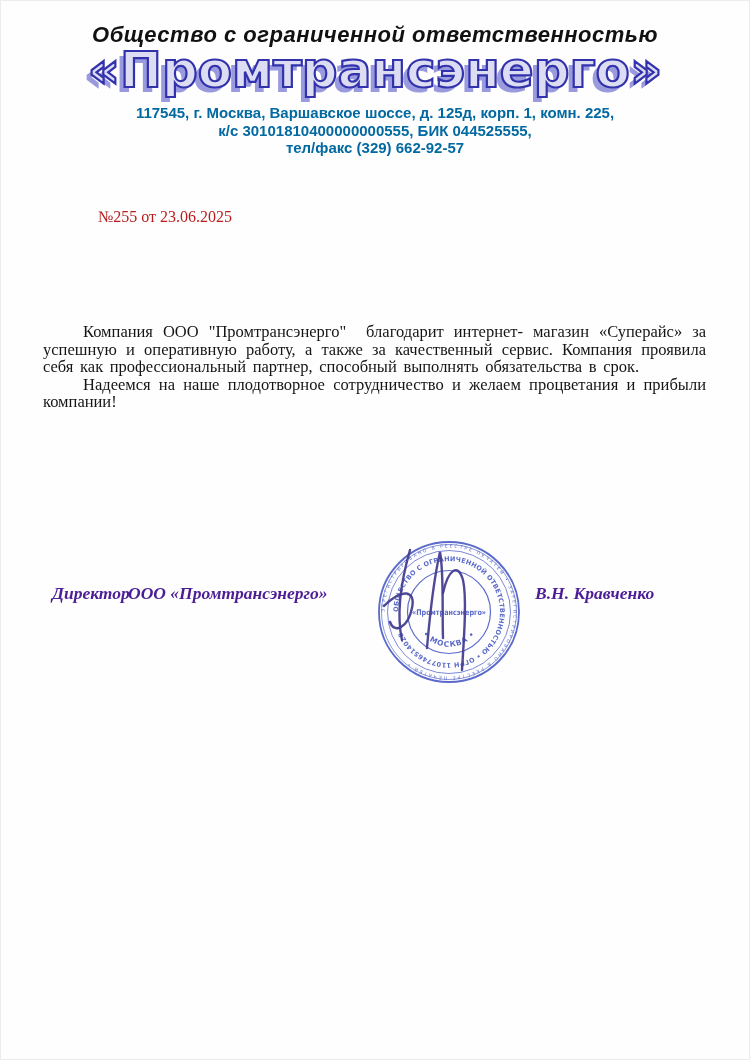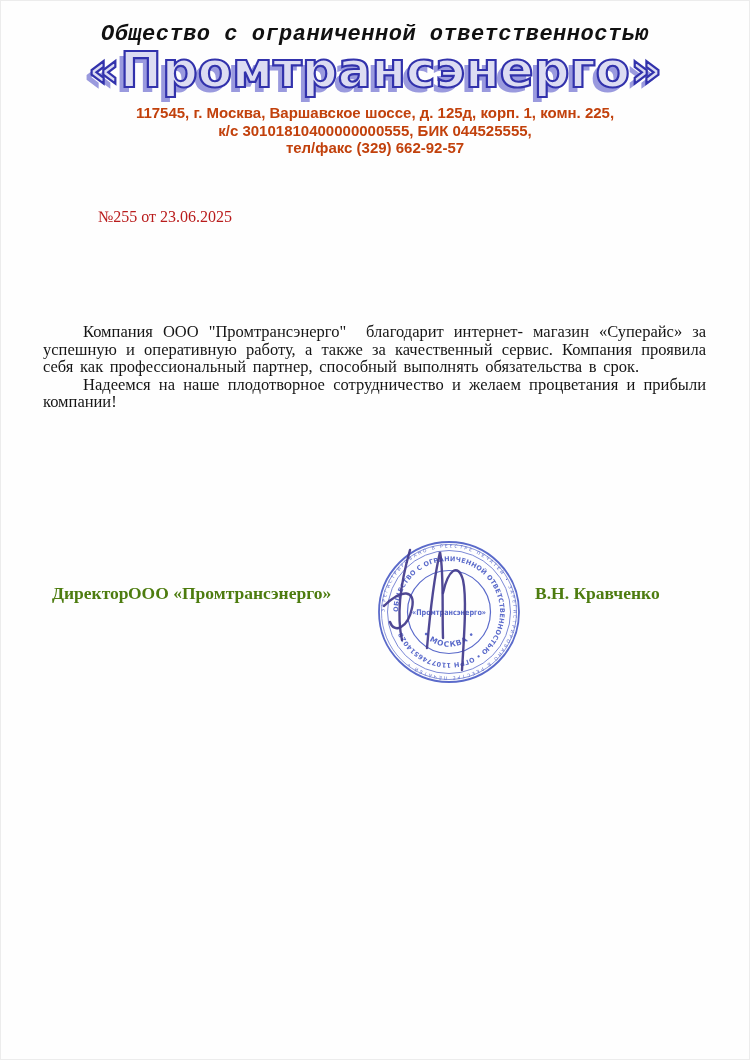--- a/index.html
+++ b/index.html
@@ -10,21 +10,21 @@
     background: #fefefe;
     box-shadow: inset 0 0 0 1px #ececec;
     overflow: hidden;
     color: #1c1c1c;
   }
 
   .org-type {
     position: absolute;
     top: 22px; left: 0; width: 750px;
     text-align: center;
-    font-family: Liberation Mono, monospace;
+    font-family: Liberation Sans, sans-serif;
     font-weight: bold;
     font-style: italic;
     font-size: 22px;
     letter-spacing: 0.5px;
     color: #111111;
   }
 
   .logo {
     position: absolute;
     top: 42px; left: 0; width: 750px;
@@ -41,21 +41,21 @@
   }
 
   .address {
     position: absolute;
     top: 104px; left: 0; width: 750px;
     text-align: center;
     font-family: "Liberation Sans", sans-serif;
     font-weight: bold;
     font-size: 15px;
     line-height: 17.5px;
-    color: #c2410c;
+    color: #0369a1;
   }
 
   .ref-number {
     position: absolute;
     top: 208px; left: 98px;
     font-family: "Liberation Serif", serif;
     font-size: 16px;
     color: #b91c1c;
   }
 
@@ -69,22 +69,23 @@
     word-spacing: 2.5px;
     color: #151515;
   }
   .letter-body p { margin: 0; text-indent: 40px; }
 
   .sig-row {
     position: absolute;
     top: 583px; left: 0; width: 750px; height: 26px;
     font-family: "Liberation Serif", serif;
     font-weight: bold;
+    font-style: italic;
     font-size: 17.5px;
-    color: #4d7c0f;
+    color: #4c1d95;
   }
   .sig-title { position: absolute; left: 52px; top: 0; }
   .sig-org   { position: absolute; left: 128px; top: 0; }
   .sig-name  { position: absolute; left: 535px; top: 0; text-align: center; }
 
   .stamp {
     position: absolute;
     left: 374px; top: 537px;
     width: 150px; height: 150px;
     opacity: 0.92;

